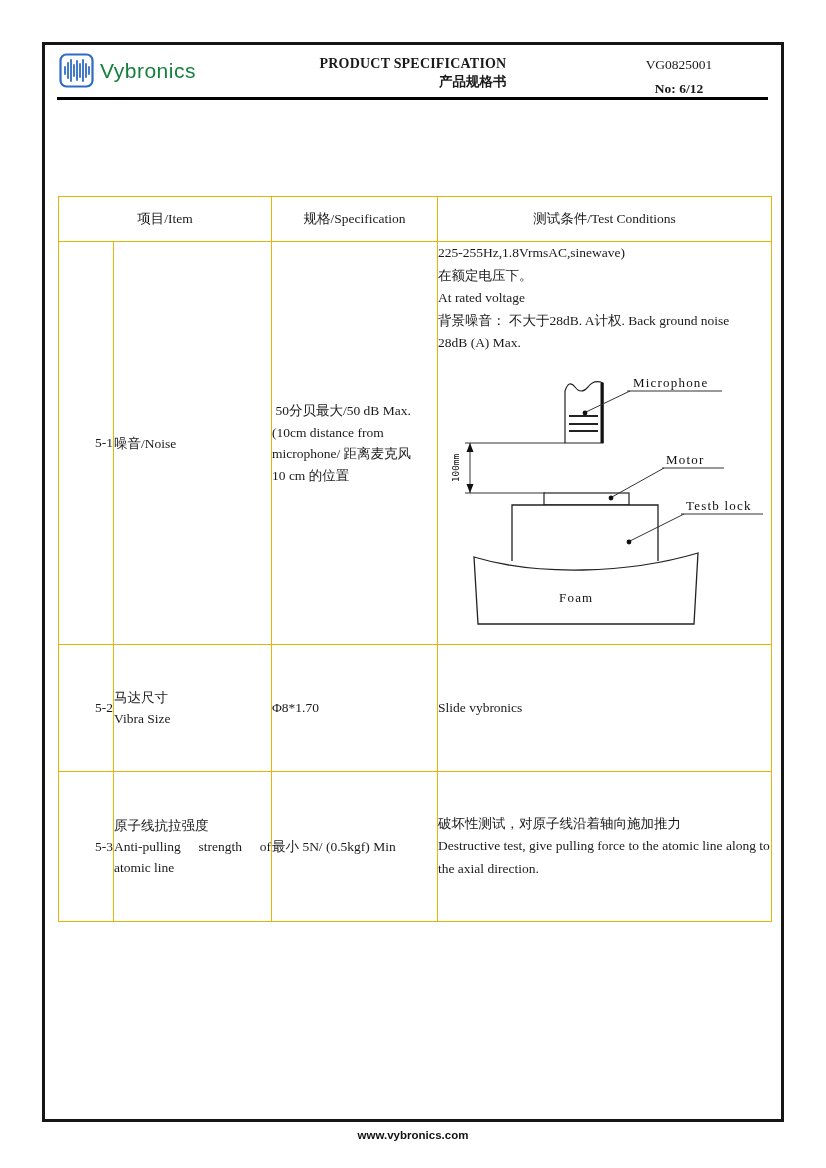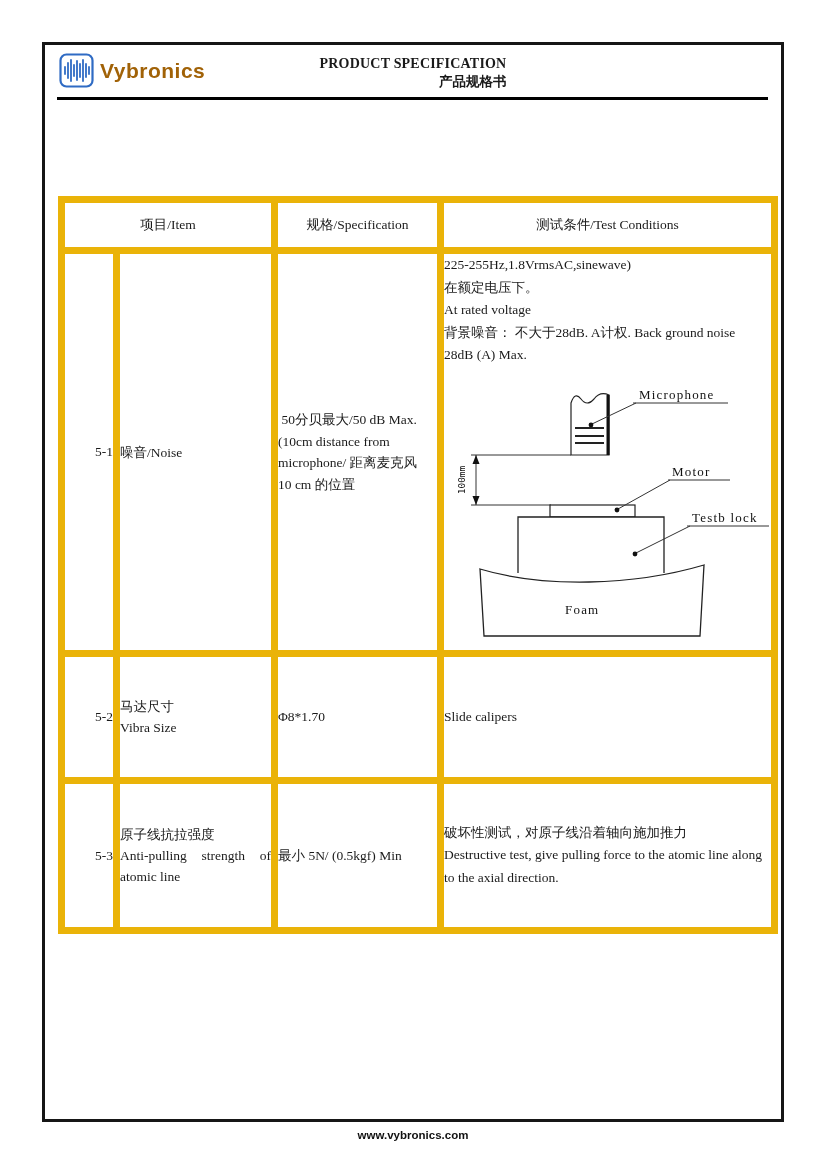--- a/index.html
+++ b/index.html
@@ -7,35 +7,35 @@
     width:826px; height:1168px; position:relative; background:#ffffff;
     font-family:"Liberation Serif","DejaVu Serif",serif; color:#1a1a1a;
     overflow:hidden;
   }
   .page {
     position:absolute; left:42px; top:42px; width:736px; height:1074px;
     border:3px solid #161616; background:#fff;
   }
   
   .logo-row { position:absolute; left:13px; top:7px; display:flex; align-items:center; gap:5px; }
-  .logo-text { font-family:"Liberation Sans","DejaVu Sans",sans-serif; font-weight:bold;
-    font-size:21px; letter-spacing:0.5px; color:#a16207; }
+  .logo-text { font-family:"Liberation Sans","DejaVu Sans",sans-serif; font-weight:normal;
+    font-size:21px; letter-spacing:0.5px; color:#15803d; }
   .header-center { position:absolute; left:50%; transform:translateX(-50%); top:11px; text-align:right; white-space:nowrap; }
   .title-en { font-weight:bold; font-size:14px; letter-spacing:0.2px; }
   .title-cn { font-weight:bold; font-size:13.5px; margin-top:1px; }
   .header-right { position:absolute; right:26px; top:12px; width:152px; text-align:center; }
   .doc-code { font-size:13.5px; }
   .page-no { font-size:13.5px; font-weight:bold; margin-top:8px; }
   .header-rule { position:absolute; left:12px; right:13px; top:52px; border-top:3px solid #000; }
   
   .section-title { position:absolute; left:14px; top:111px; font-size:15px; font-weight:bold; }
   
   table.spec { position:absolute; left:13px; top:151px; width:713px;
     border-collapse:collapse; table-layout:fixed; }
-  table.spec td { border:7px solid #eab308; padding:0; font-size:13.5px;margin-top:44px; }
+  table.spec td { border:1px solid #eab308; padding:0; font-size:13.5px;margin-top:44px; }
   table.spec { border:1.5px solid #2a2a2a; }
   td.hdr { text-align:center; vertical-align:middle; font-size:14.5px; height:44px; }
   td.num { text-align:right; vertical-align:middle; }
   td.item { padding:4px 6px 4px 9px; vertical-align:middle; line-height:21px; }
   .just { text-align:justify; }
   td.specc { padding:4px 4px 4px 10px; vertical-align:middle; line-height:21.5px; }
   .pre { white-space:pre-wrap; }
   td.test { padding:5px 6px 4px 9px; line-height:22.5px; }
   td.v-top { vertical-align:top; }
   td.v-mid { vertical-align:middle; }
@@ -70,20 +70,24 @@
       </g>
     </svg>
     <span class="logo-text">Vybronics</span>
   </div>
 
   <div class="header-center">
     <div class="title-en">PRODUCT SPECIFICATION</div>
     <div class="title-cn">产品规格书</div>
   </div>
 
+  <div class="header-right">
+    <div class="doc-code">VG0825001</div>
+    <div class="page-no">No:  6/12</div>
+  </div>
 
   <div class="header-rule"></div>
 
 
   <table class="spec">
     <colgroup>
         <col style="width:55px">
         <col style="width:158px">
         <col style="width:166px">
         <col style="width:334px">
@@ -151,21 +155,21 @@
       </td>
     </tr>
 
     <tr style="height:127px">
       <td class="num">5-2</td>
       <td class="item">
         <div>马达尺寸</div>
         <div>Vibra Size</div>
       </td>
       <td class="specc">Φ8*1.70</td>
-      <td class="test v-mid">Slide calipers</td>
+      <td class="test v-mid">Slide vybronics</td>
     </tr>
 
     <tr style="height:150px">
       <td class="num">5-3</td>
       <td class="item">
         <div>原子线抗拉强度</div>
         <div class="just">Anti-pulling strength of atomic line</div>
       </td>
       <td class="specc">最小 5N/ (0.5kgf) Min</td>
       <td class="test v-mid">

